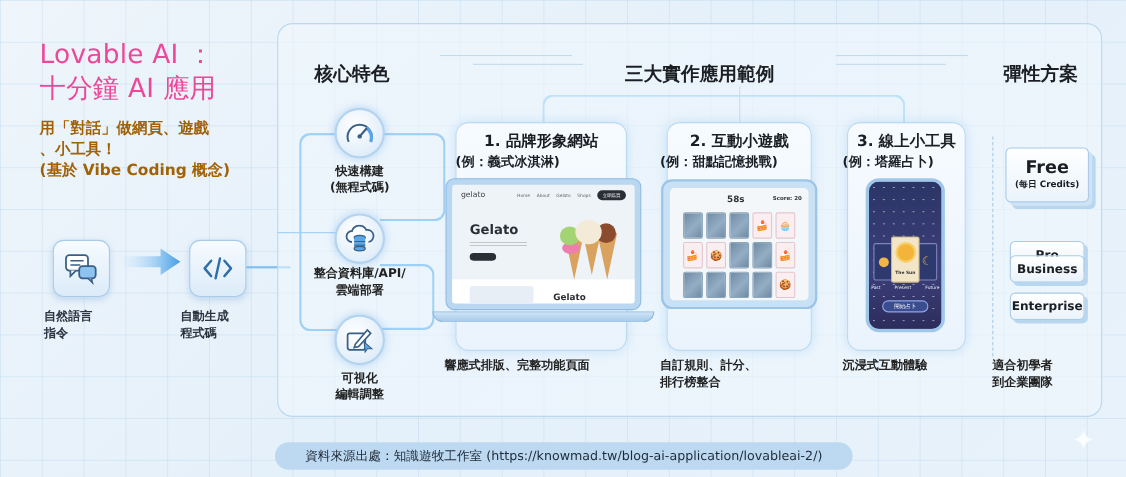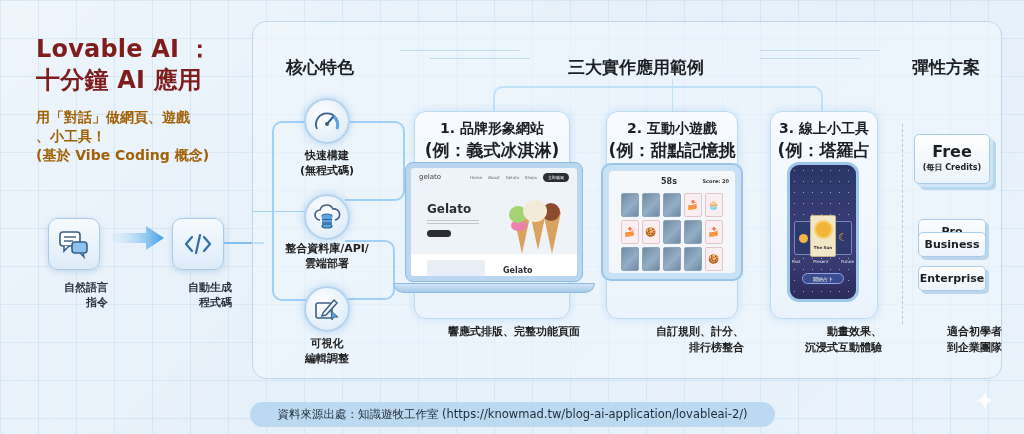--- a/index.html
+++ b/index.html
@@ -13,31 +13,31 @@
   .grid-bg {
     position: absolute; inset: 0;
     background-image:
       linear-gradient(rgba(180,210,235,0.35) 1px, transparent 1px),
       linear-gradient(90deg, rgba(180,210,235,0.35) 1px, transparent 1px);
     background-size: 38px 38px;
   }
   .abs { position: absolute; }
 
   
-  .title { left: 36px; top: 34px; font-size: 24px; font-weight: bold; color: #7f1d1d; line-height: 31px; letter-spacing: 0.2px; }
+  .title { left: 36px; top: 34px; font-size: 24px; font-weight: normal; color: #ec4899; line-height: 31px; letter-spacing: 0.2px; }
   .subtitle { left: 36px; top: 108px; font-size: 14px; font-weight: bold; color: #a16207; line-height: 19px; width: 210px; }
 
   .flow-box {
     width: 52px; height: 52px; border-radius: 10px;
     background: linear-gradient(180deg, #f6fbff, #dcebf8);
     border: 1px solid #a9cbe9;
     box-shadow: 0 2px 6px rgba(80,140,200,0.25);
     display: flex; align-items: center; justify-content: center;
   }
-  .flow-label { font-size: 11px; font-weight: bold; text-align: right; line-height: 15px; color: #2b3440; }
+  .flow-label { font-size: 11px; font-weight: bold; text-align: left; line-height: 15px; color: #2b3440; }
   .arrow-big {
     left: 110px; top: 224px; width: 56px; height: 28px;
   }
 
   
   .panel {
     left: 252px; top: 21px; width: 750px; height: 358px;
     border: 1.5px solid #bcd8ef; border-radius: 14px;
     background: rgba(240,247,253,0.55);
   }
@@ -52,22 +52,22 @@
   }
   .feature-label { font-size: 11px; font-weight: bold; text-align: center; line-height: 15px; color: #222; width: 110px; }
   .conn { position: absolute; border: 2px solid #9fd0f5; }
 
   .ex-card {
     border: 1.5px solid #bcdaf2; border-radius: 12px;
     background: linear-gradient(180deg, #f7fbff, #eaf3fc);
     box-shadow: 0 0 10px rgba(130,190,240,0.35);
   }
   .ex-title { font-size: 14px; font-weight: bold; text-align: center; color: #1b1f24; }
-  .ex-sub { font-size: 17px; font-weight: bold; text-align: center; color: #1b1f24; }
-  .ex-desc { font-size: 11px; font-weight: bold; text-align: right; line-height: 16px; color: #222; }
+  .ex-sub { font-size: 12px; font-weight: bold; text-align: left; color: #1b1f24; }
+  .ex-desc { font-size: 11px; font-weight: bold; text-align: left; line-height: 16px; color: #222; font-family: Liberation Serif, serif; }
 
   
   .laptop-screen {
     left: 405px; top: 162px; width: 178px; height: 120px;
     background: #b9d7f0; border-radius: 8px; padding: 5px;
     border: 1.5px solid #8fbbe2;
   }
   .laptop-inner { width: 100%; height: 100%; background: #eef3f8; border-radius: 3px; overflow: hidden; position: relative; }
   .laptop-base {
     left: 393px; top: 283px; width: 202px; height: 10px;
@@ -323,21 +323,20 @@
   </div>
   <div style="position:absolute; left:2px; top:94px; width:62px; display:flex; justify-content:space-between; font-size:4px; color:#e8ecf7;">
     <span>Past</span>
     <span>Present</span>
     <span>Future</span>
   </div>
   <div style="position:absolute; left:12px; top:108px; width:42px; height:11px; border:1.5px solid #8fa6e8; border-radius:6px; background:#3b4c8f; color:#fff; font-size:5px; display:flex; align-items:center; justify-content:center;">開始占卜</div>
 </div>
 
 <div class="abs ex-desc" style="left:766px; top:324px; width:116px;">
-  <div>動畫效果、</div>
   <div>沉浸式互動體驗</div>
 </div>
 
 <div class="abs section-head" style="left:912px; top:56px;">彈性方案</div>
 <div class="abs" style="left:902px; top:124px; width:0; height:200px; border-left:1px dashed #a9cbe9;"></div>
 
 <div class="abs plan" style="left:914px; top:134px; width:76px; height:50px; box-shadow:3px 3px 0 #cfe3f5, 6px 6px 0 #b9d6ef;">
   <div style="font-size:16px; margin-top:7px;">Free</div>
   <div style="font-size:8px; margin-top:1px;">(每日 Credits)</div>
 </div>

